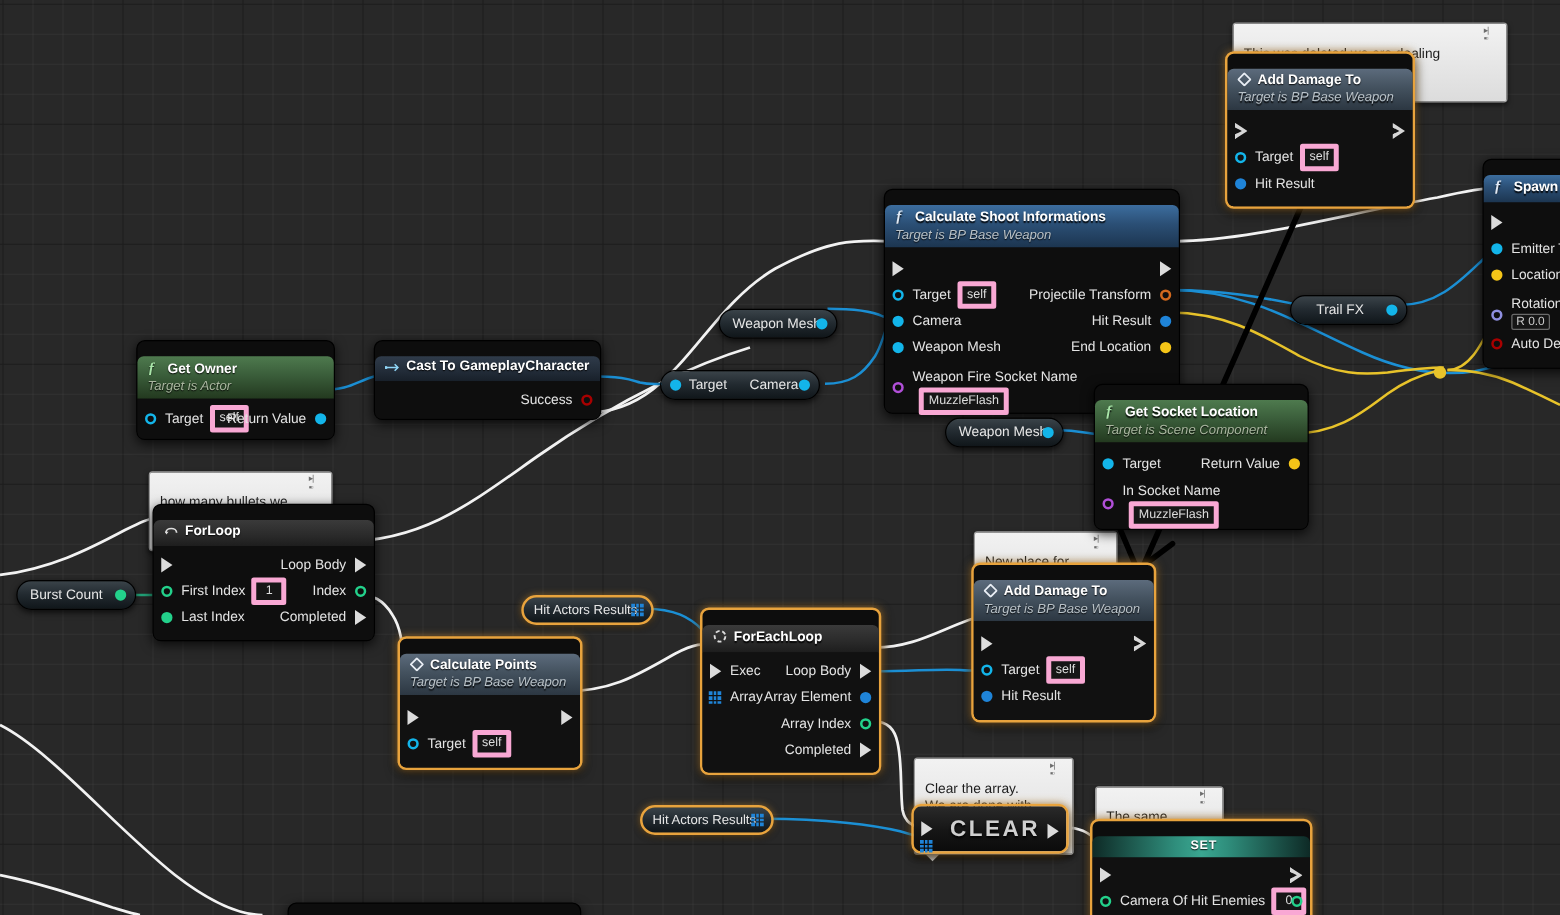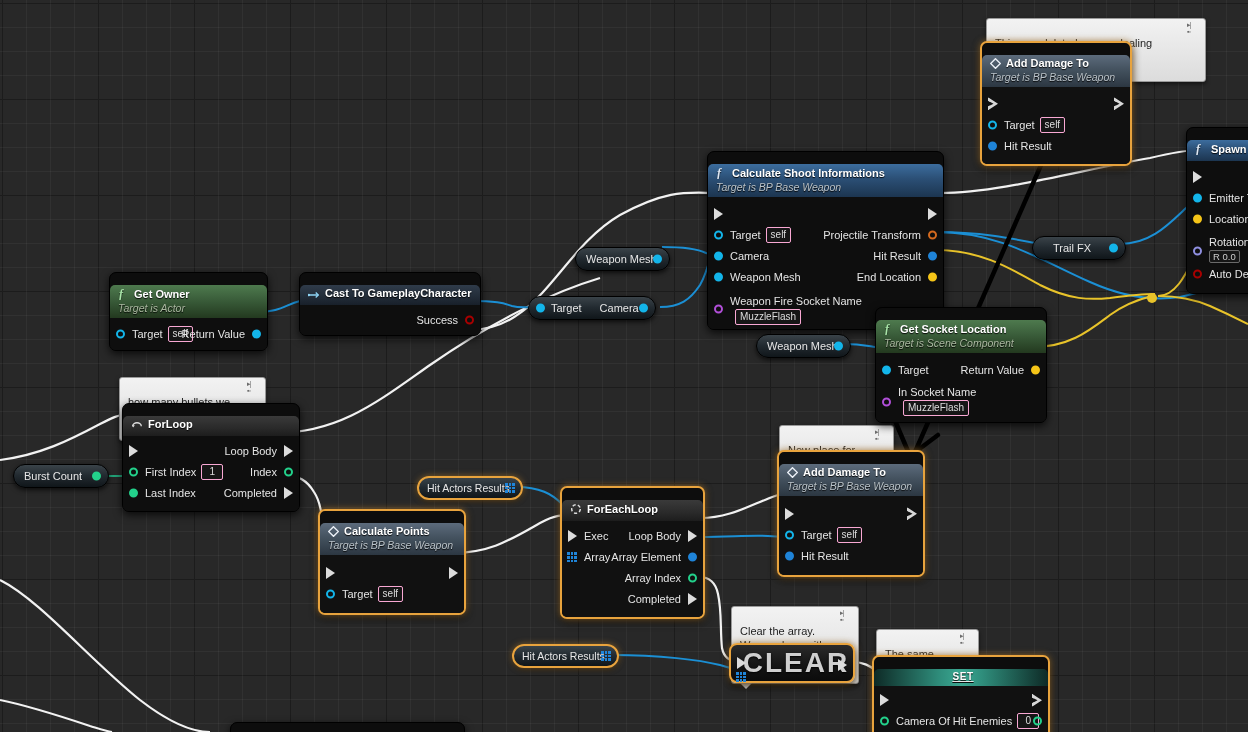--- a/index.html
+++ b/index.html
@@ -92,21 +92,21 @@
     border-left:2px solid #d7d7d7; border-top:2px solid transparent; border-bottom:2px solid transparent;
     clip-path: polygon(0 0, 100% 50%, 0 100%, 0 72%, 55% 50%, 0 28%);
     background:#d7d7d7;
   }
 
   
   .defbox {
     display:inline-block; margin-left:5px; padding:0 4px;
     min-width:12px; height:14px; line-height:14px;
     font-size:10px; color:#ddd; text-align:center;
-    background:#161616; border:1px solid #f9a8d4; border-radius:2px;
+    background:#161616; border:4px solid #f9a8d4; border-radius:2px;
     vertical-align:1px;
   }
   .defbox.wide { min-width:46px; }
   .rotbox { display:inline-block; background:#161616; border:1px solid #6a6a6a; border-radius:2px; font-size:9.5px; color:#ccc; padding:0 3px; }
 
   
   .pill {
     position:absolute; height:24px; border-radius:12px;
     background: linear-gradient(to bottom,#3a4349 0%, #222a30 48%, #10161a 100%);
     border:1px solid #000; box-shadow: 0 2px 5px rgba(0,0,0,.7);
@@ -133,21 +133,21 @@
   .bub-icons span{ display:block; height:7px; font-size:7px; color:#6d6d6d; line-height:7px; letter-spacing:-1px;}
 
   
   .clearnode{
     position:absolute; border-radius:8px;
     background: linear-gradient(to bottom,#2a2a2a 0%, #151515 55%, #0b0b0b 100%);
     border:2px solid #e8a33d; box-sizing:border-box;
     box-shadow:0 0 7px rgba(232,163,61,.5),0 3px 8px rgba(0,0,0,.8);
     display:flex; align-items:center; justify-content:center;
   }
-  .clearlbl{ font-size:28px; font-weight:bold; color:#cfcfcf; letter-spacing:2px; text-shadow:0 1px 2px #000; }
+  .clearlbl{ font-size:18px; font-weight:bold; color:#cfcfcf; letter-spacing:2px; text-shadow:0 1px 2px #000; }
 </style>
 </head>
 <body>
 
 <div id="canvas">
 
   <svg id="wires">
 
     <path d="M 470,330 C 540,330 560,250 620,215 C 670,188 690,193 717,193" stroke="#f2f2f2" stroke-width="2.2" fill="none"></path>
     <path d="M 940,193 C 1000,193 1080,170 1150,158 C 1175,152 1188,150 1200,150" stroke="#f2f2f2" stroke-width="2.2" fill="none"></path>
@@ -612,21 +612,21 @@
           <i></i>
         </span>
       </span>
     <span class="clearlbl" style="margin-left:8px;">CLEAR</span>
     <span style="position:absolute;right:6px;top:14px;">
         <span class="exec"></span>
       </span>
   </div>
 
   <div class="node sel" style="left:872px;top:655px;width:178px;">
-    <div class="nhead set" style="padding:3px 4px 3px 8px;text-decoration:underline;">
+    <div class="nhead set" style="padding:3px 4px 3px 8px;">
       <div class="ntitle">SET</div>
     </div>
     <div class="nbody" style="padding:4px 0 7px 0;">
       <div class="row">
         <span class="pin-l">
             <span class="exec"></span>
           </span>
         <span class="pin-r">
             <span class="exec-o"></span>
           </span>

